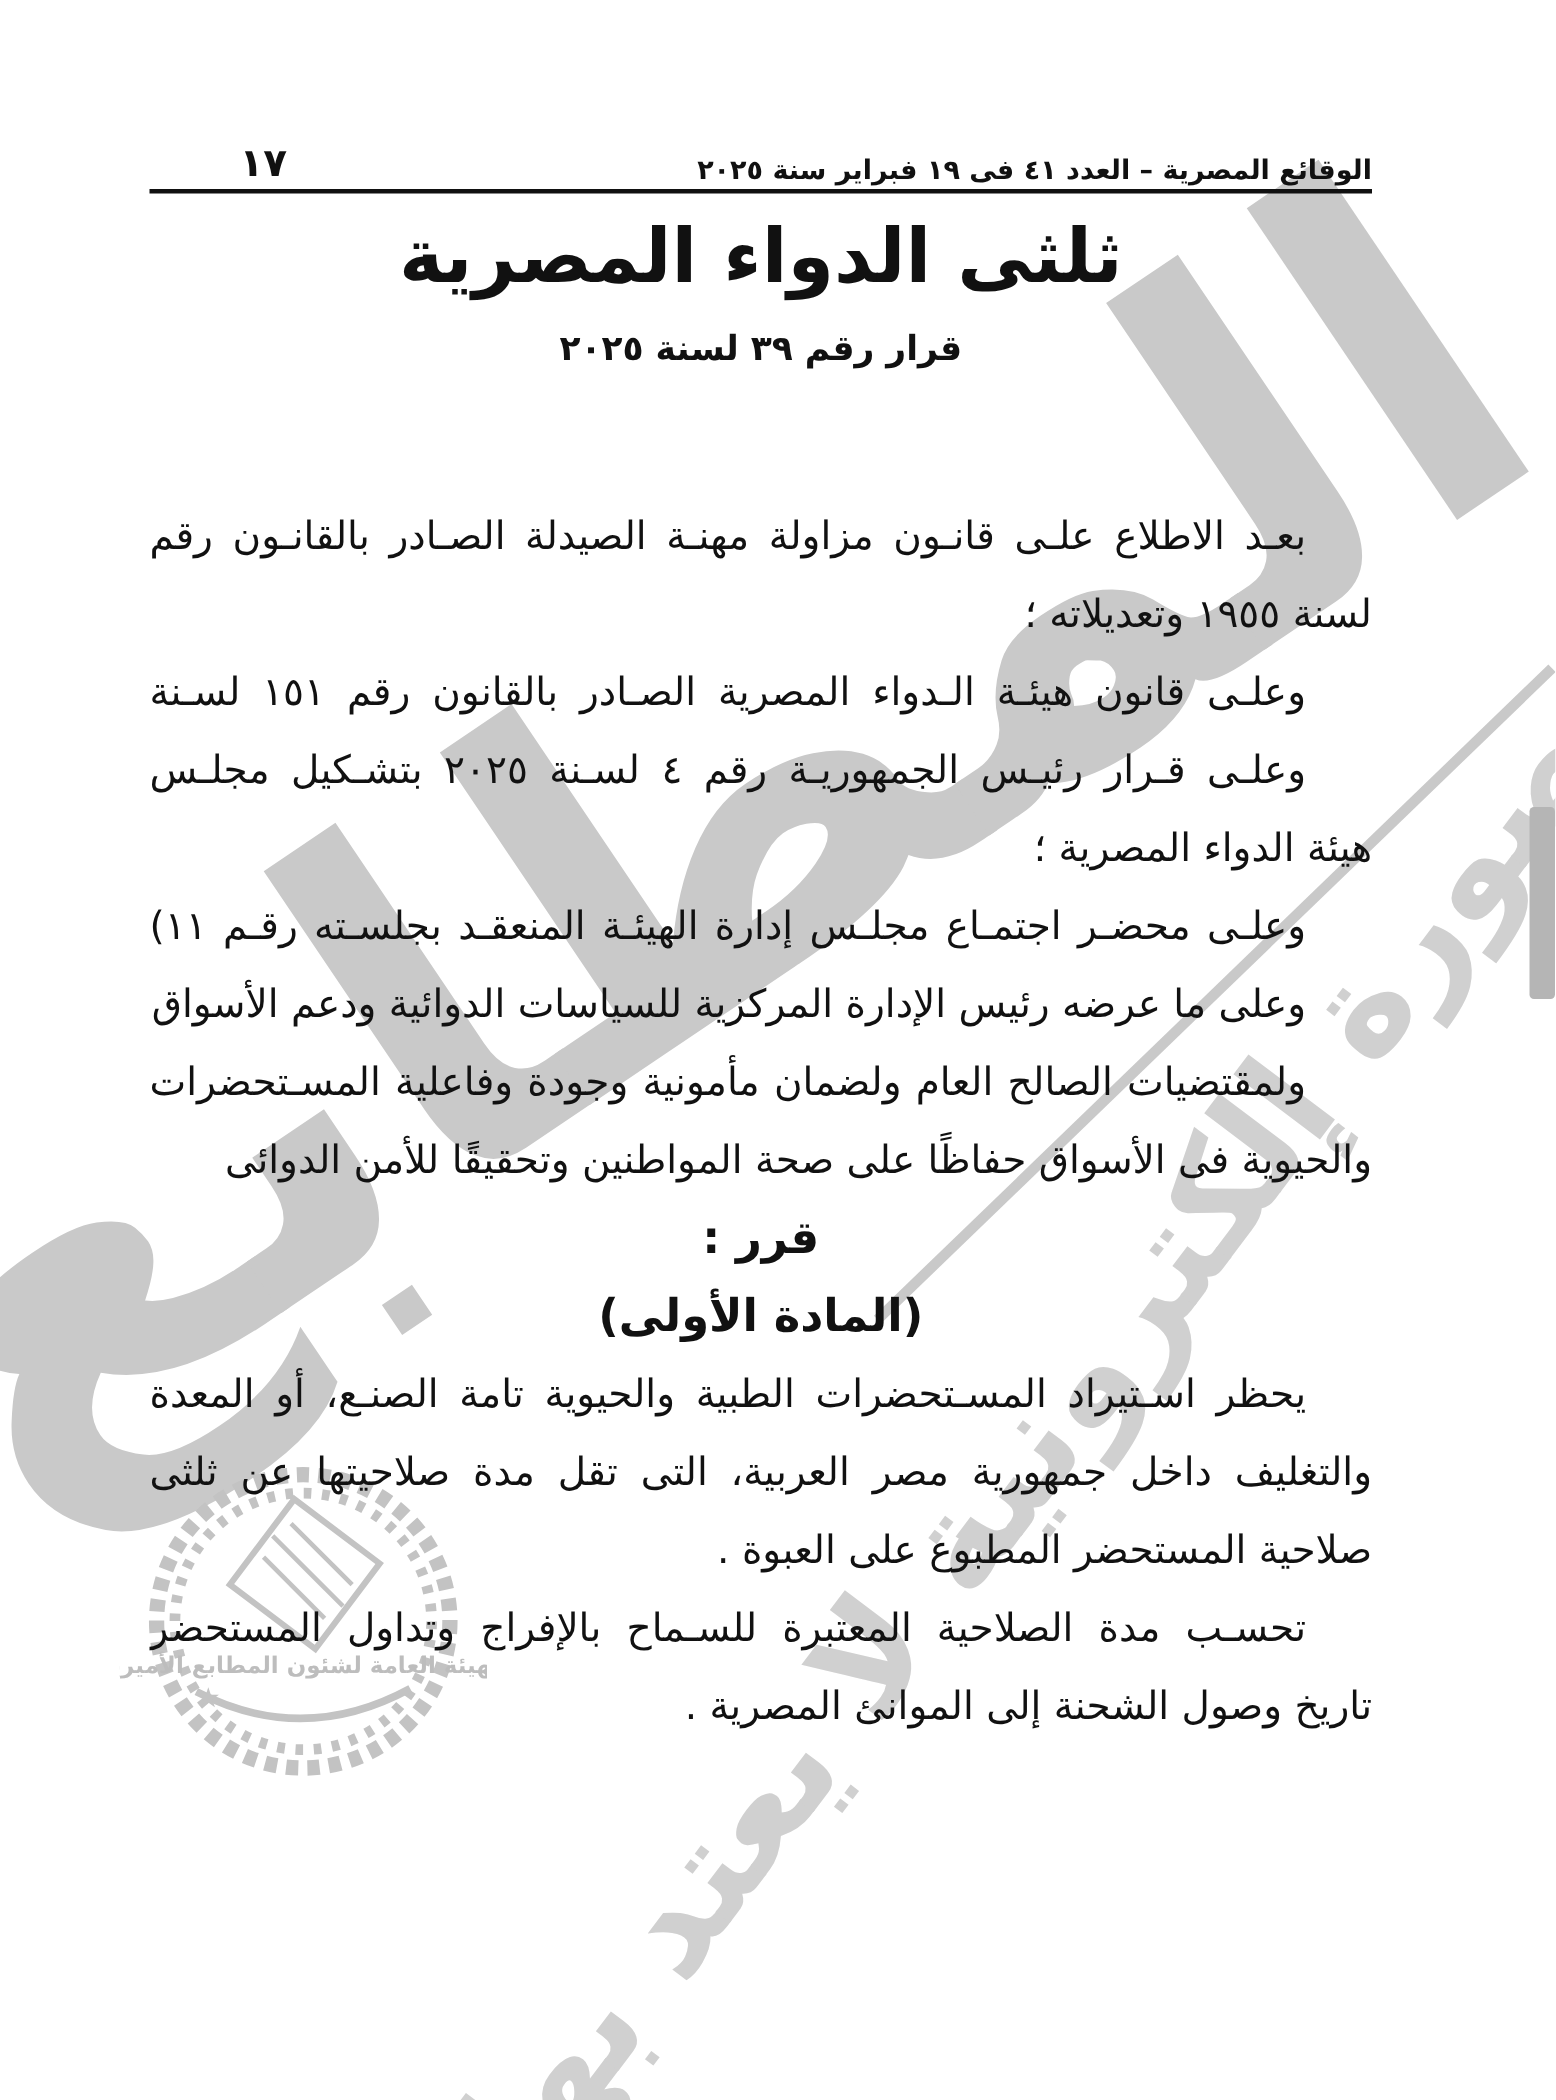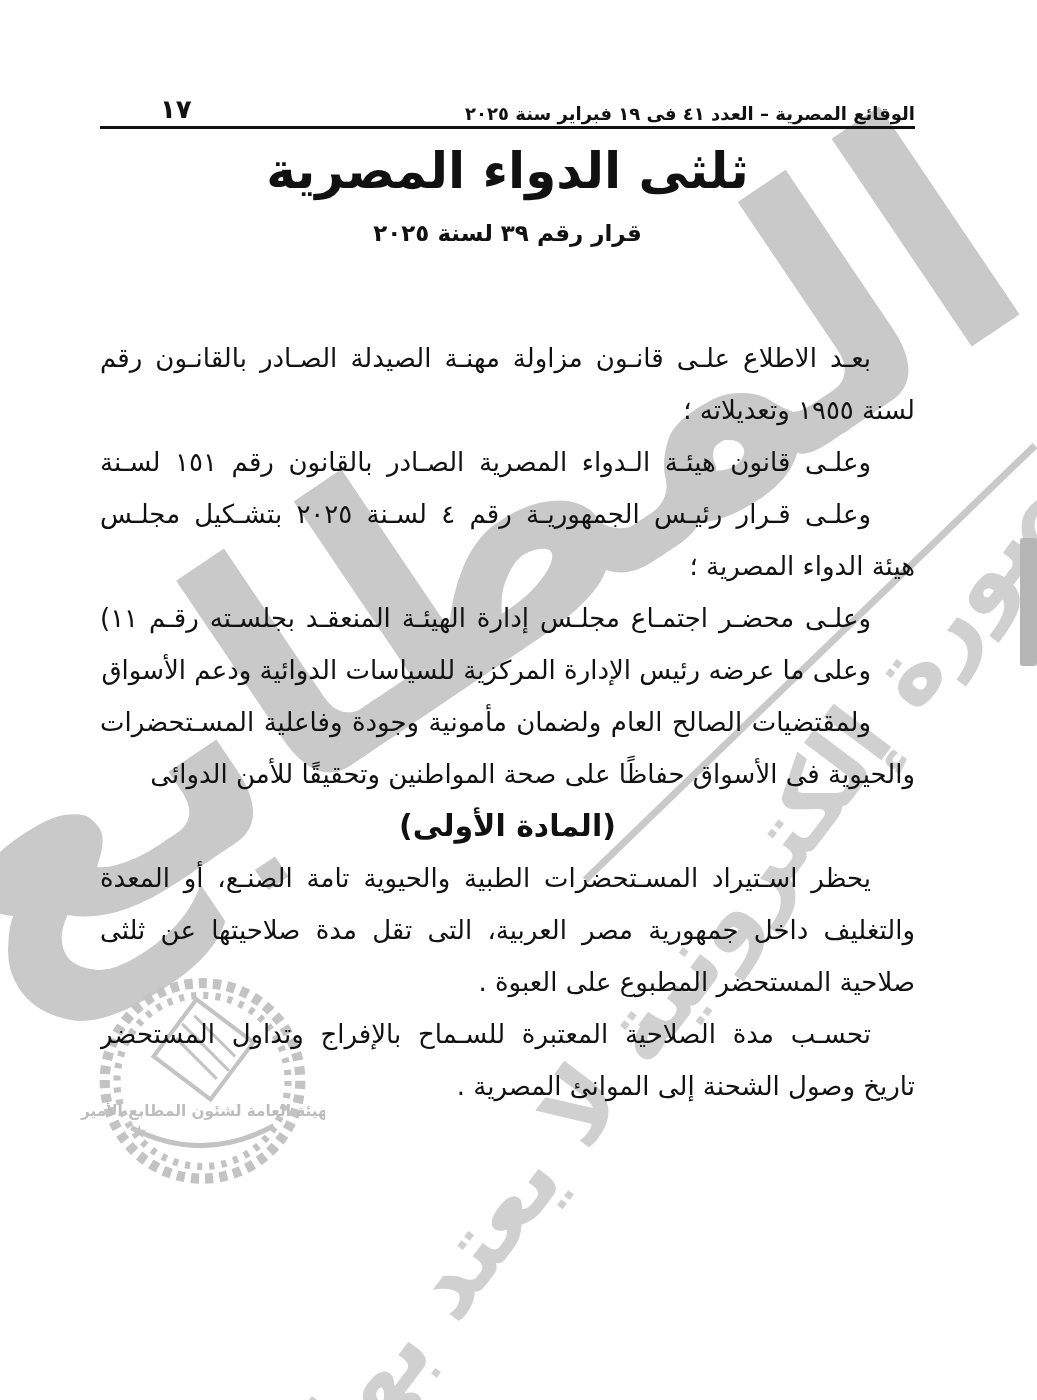--- a/index.html
+++ b/index.html
@@ -110,20 +110,21 @@
       <div class="bl jl ind">بعـد الاطلاع علـى قانـون مزاولة مهنـة الصيدلة الصـادر بالقانـون رقم ١٢٧</div>
       <div class="bl">لسنة ١٩٥٥ وتعديلاته ؛</div>
       <div class="bl jl ind">وعلـى قانون هيئـة الـدواء المصرية الصـادر بالقانون رقم ١٥١ لسـنة ٢٠١٩</div>
       <div class="bl jl ind">وعلـى قـرار رئيـس الجمهوريـة رقم ٤ لسـنة ٢٠٢٥ بتشـكيل مجلـس إدارة</div>
       <div class="bl">هيئة الدواء المصرية ؛</div>
       <div class="bl jl ind">وعلـى محضـر اجتمـاع مجلـس إدارة الهيئـة المنعقـد بجلسـته رقـم ⁦(١١⁩</div>
       <div class="bl ind">وعلى ما عرضه رئيس الإدارة المركزية للسياسات الدوائية ودعم الأسواق ؛</div>
       <div class="bl jl ind">ولمقتضيات الصالح العام ولضمان مأمونية وجودة وفاعلية المسـتحضرات الطبية</div>
       <div class="bl">والحيوية فى الأسواق حفاظًا على صحة المواطنين وتحقيقًا للأمن الدوائى المصري ؛</div>
 
+      <div class="bl hd">قرر :</div>
       <div class="bl hd">(المادة الأولى)</div>
 
       <div class="bl jl ind">يحظر اسـتيراد المسـتحضرات الطبية والحيوية تامة الصنـع، أو المعدة للتعبئة</div>
       <div class="bl jl">والتغليف داخل جمهورية مصر العربية، التى تقل مدة صلاحيتها عن ثلثى إجمالى مدة</div>
       <div class="bl">صلاحية المستحضر المطبوع على العبوة .</div>
 
 
       <div class="bl jl ind">تحسـب مدة الصلاحية المعتبرة للسـماح بالإفراج وتداول المستحضر اعتبارًا من</div>
       <div class="bl">تاريخ وصول الشحنة إلى الموانئ المصرية .</div>
     </div>

